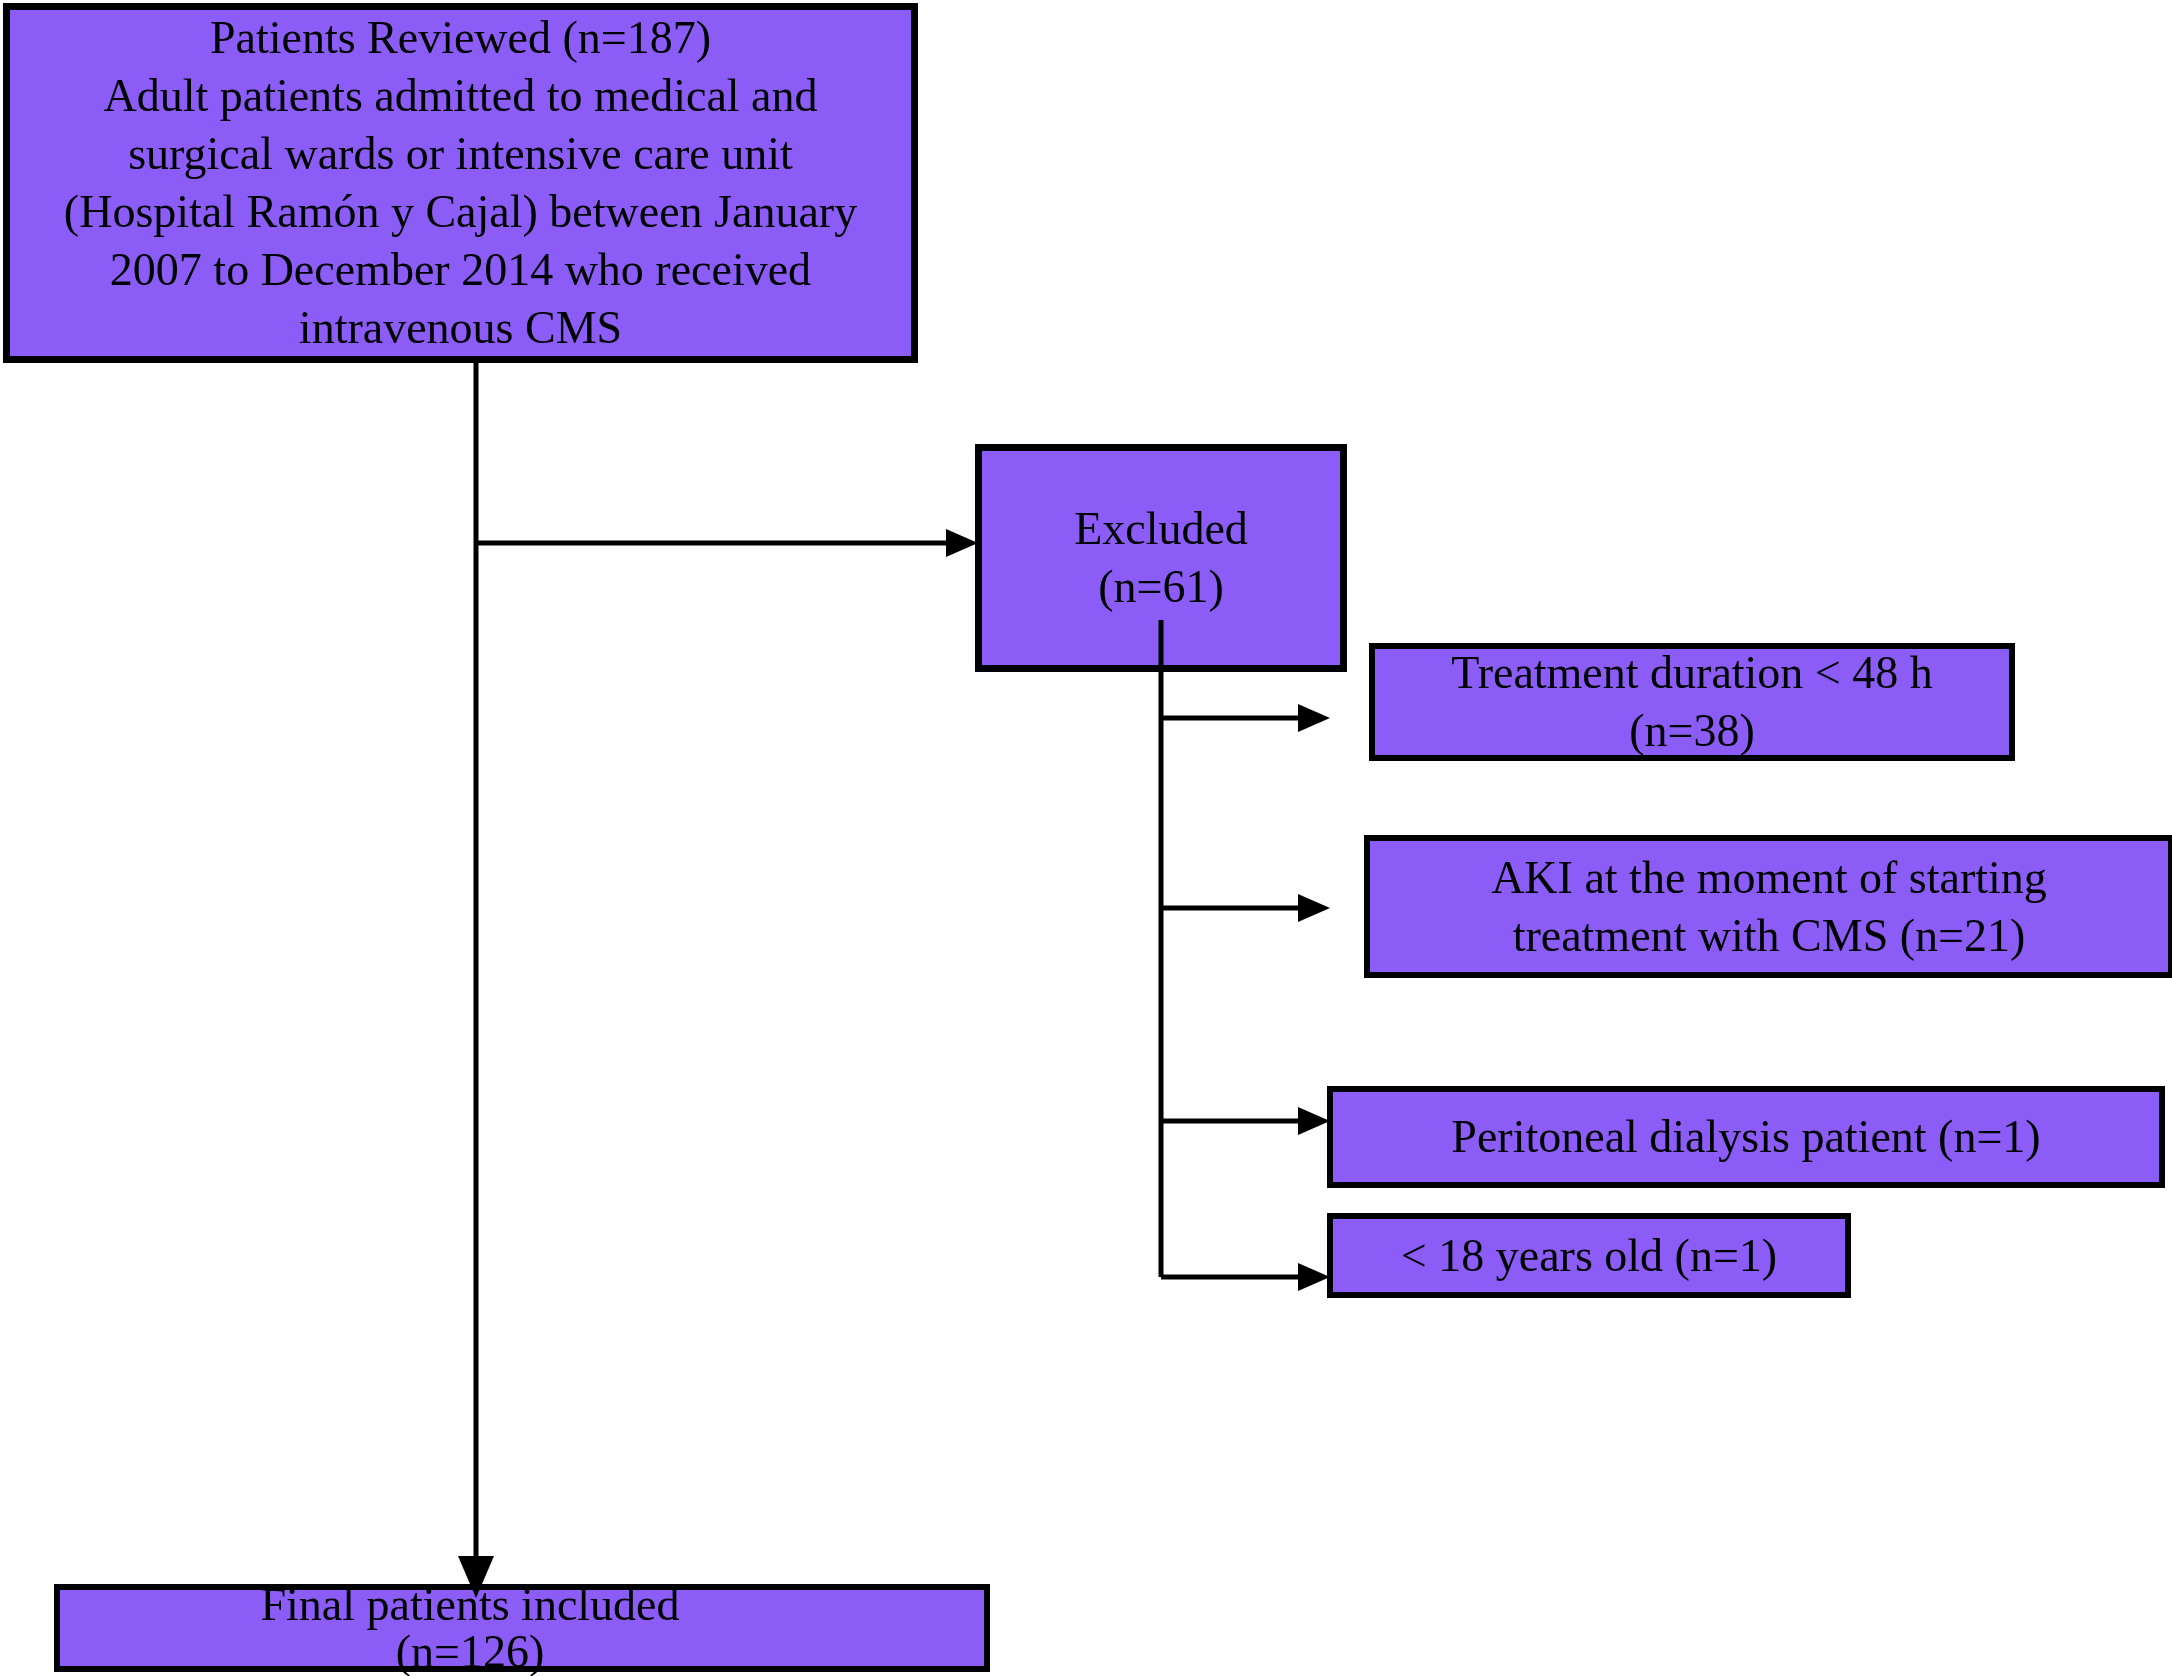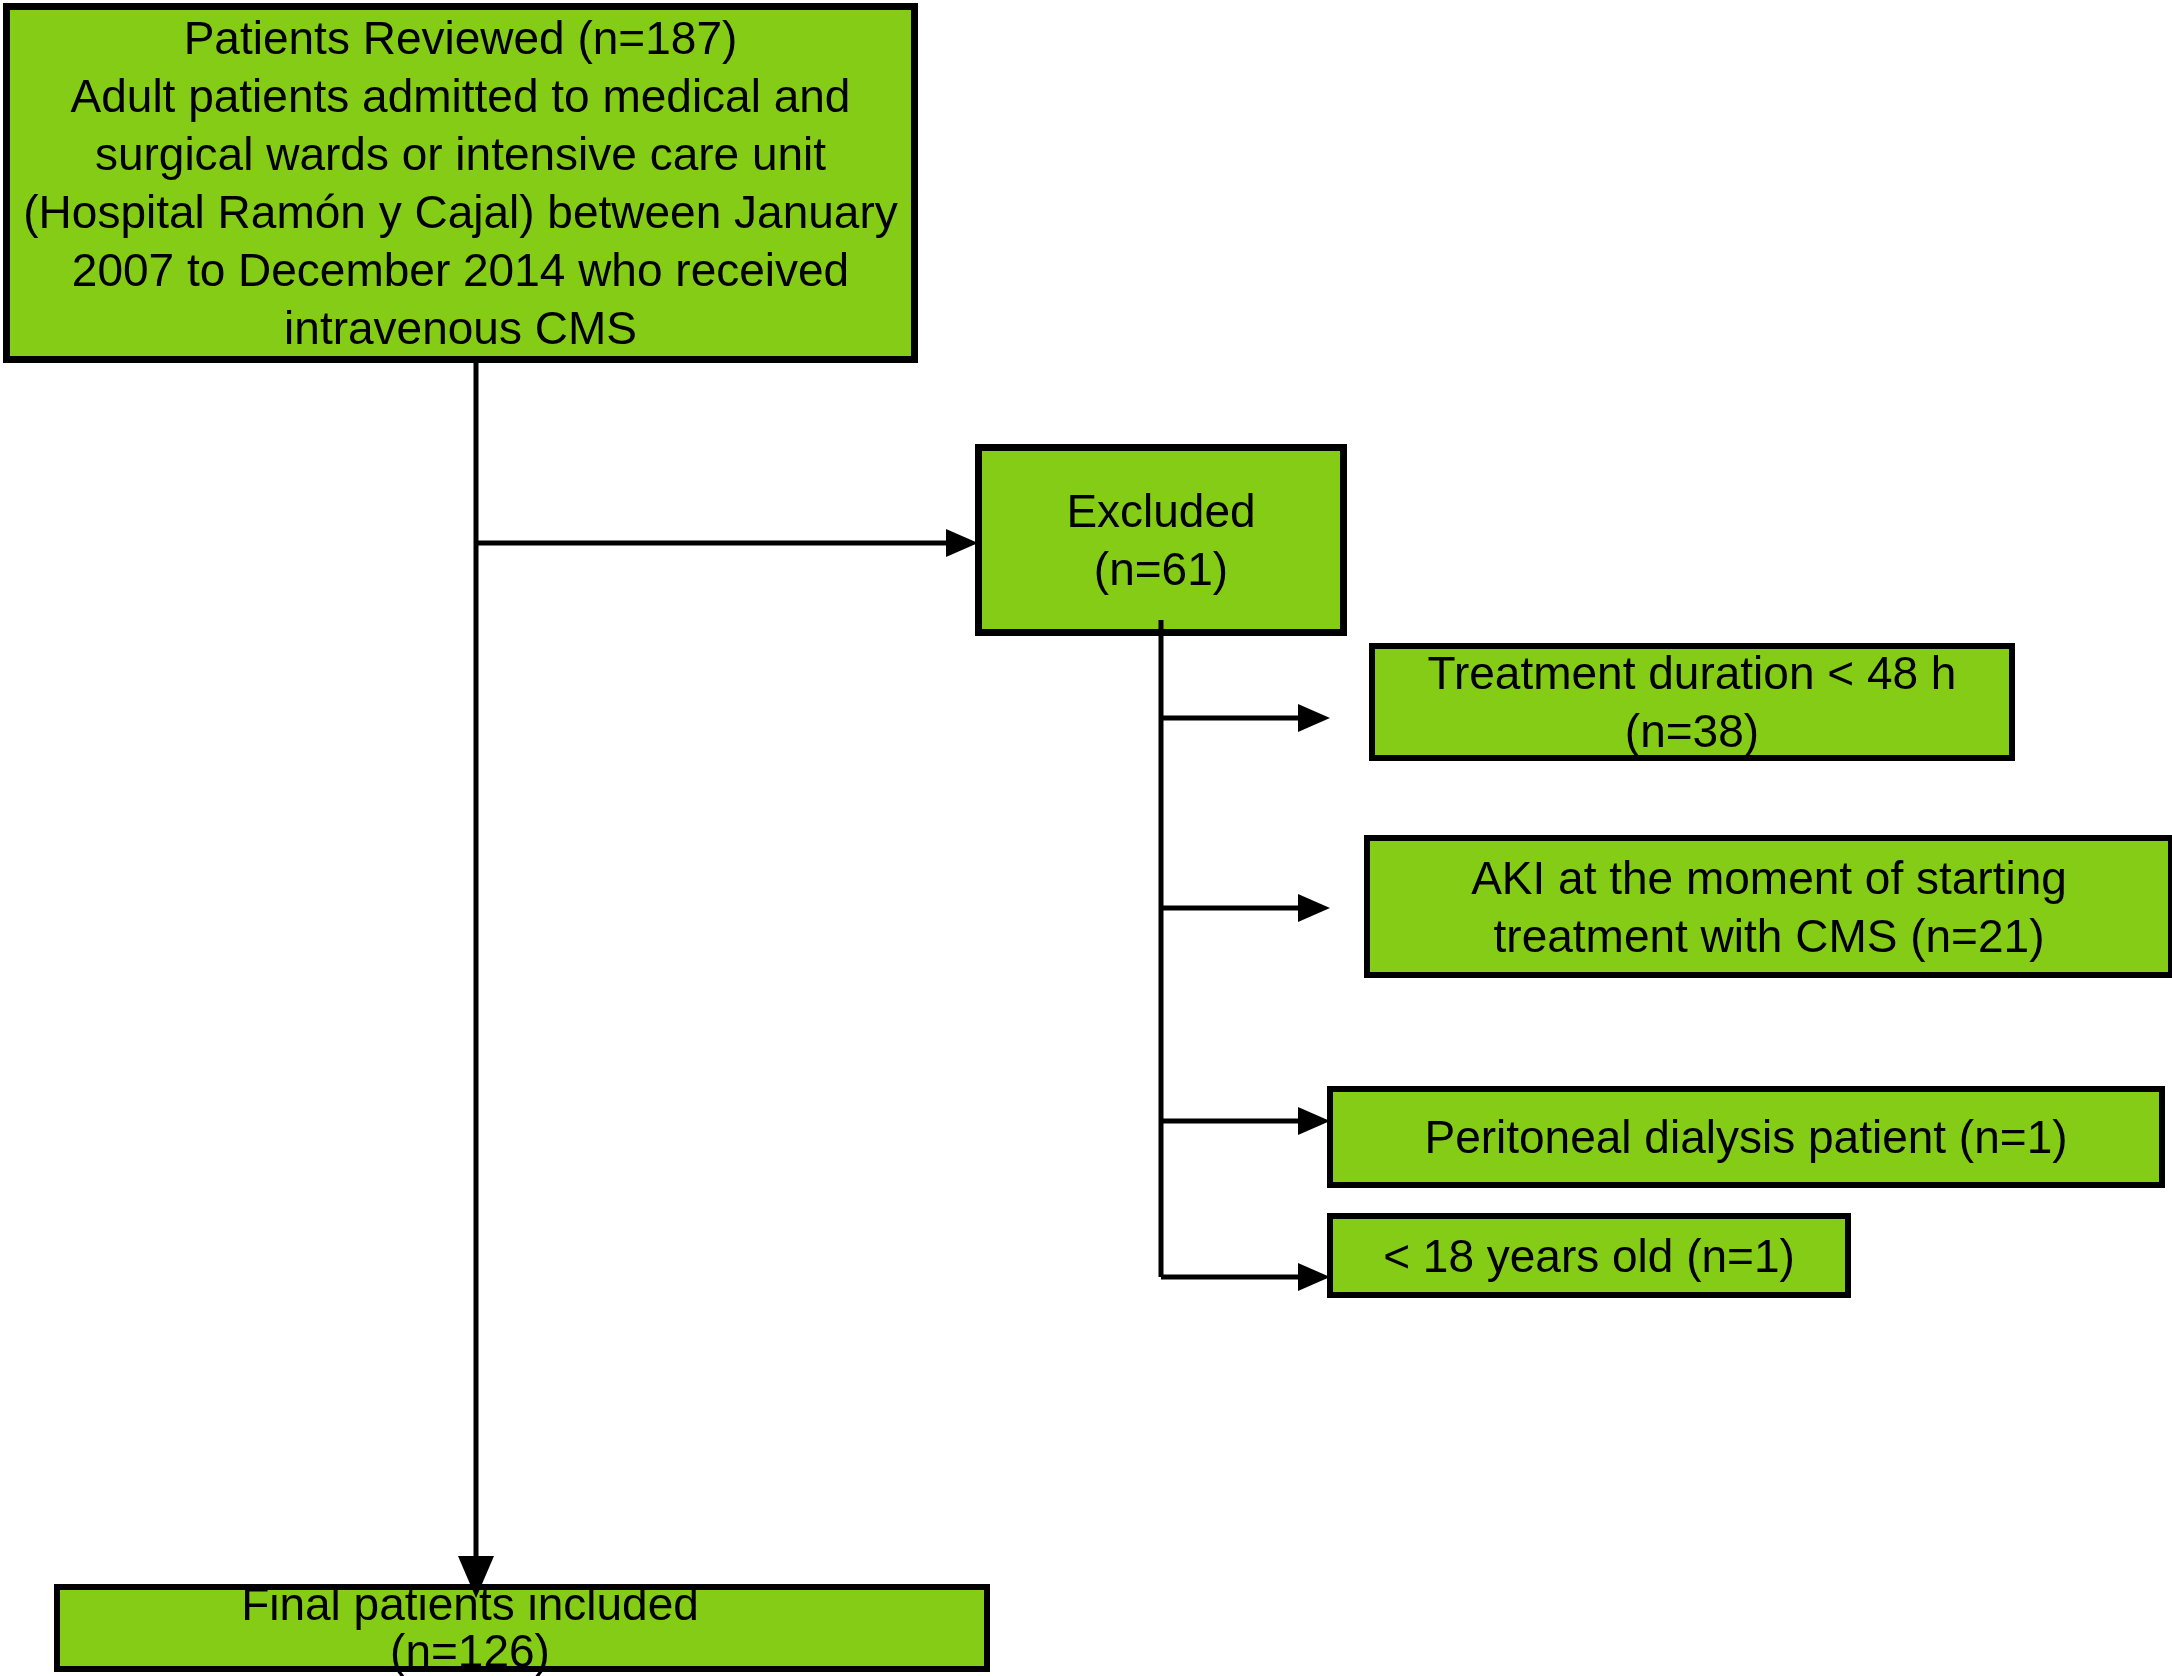--- a/index.html
+++ b/index.html
@@ -7,36 +7,37 @@
     position:relative;
     width:2172px;
     height:1676px;
     background:#ffffff;
     font-family:"Liberation Sans", sans-serif;
     color:#000000;
     overflow:hidden;
   }
   .node{
     position:absolute;
-    background:#84cc16;
+    background:#8b5cf6;
     border:6px solid #000000;
     box-sizing:border-box;
     display:flex;
     align-items:center;
     justify-content:center;
     text-align:center;
     z-index:1;
+    font-family:Liberation Serif, serif;
   }
   .node-text{
     white-space:pre-line;
     font-size:46px;
     line-height:58px;
   }
   #node-patients-reviewed{left:3px;top:3px;width:915px;height:360px;border-width:7px;}
-  #node-excluded{left:975px;top:444px;width:372px;height:192px;border-width:7px;}
+  #node-excluded{left:975px;top:444px;width:372px;height:228px;border-width:7px;}
   #node-treatment-duration{left:1369px;top:643px;width:646px;height:118px;}
   #node-aki{left:1328px;top:835px;width:810px;height:143px;margin-left:36px;}
   #node-peritoneal{left:1327px;top:1070px;width:838px;height:102px;margin-top:16px;}
   #node-age{left:1327px;top:1213px;width:524px;height:85px;}
   #node-final-included{left:54px;top:1584px;width:936px;height:88px;}
   #node-final-included .node-text{line-height:47px;transform:translateX(-52px);}
   svg.connectors{
     position:absolute;
     left:0;top:0;
     width:2172px;height:1676px;

